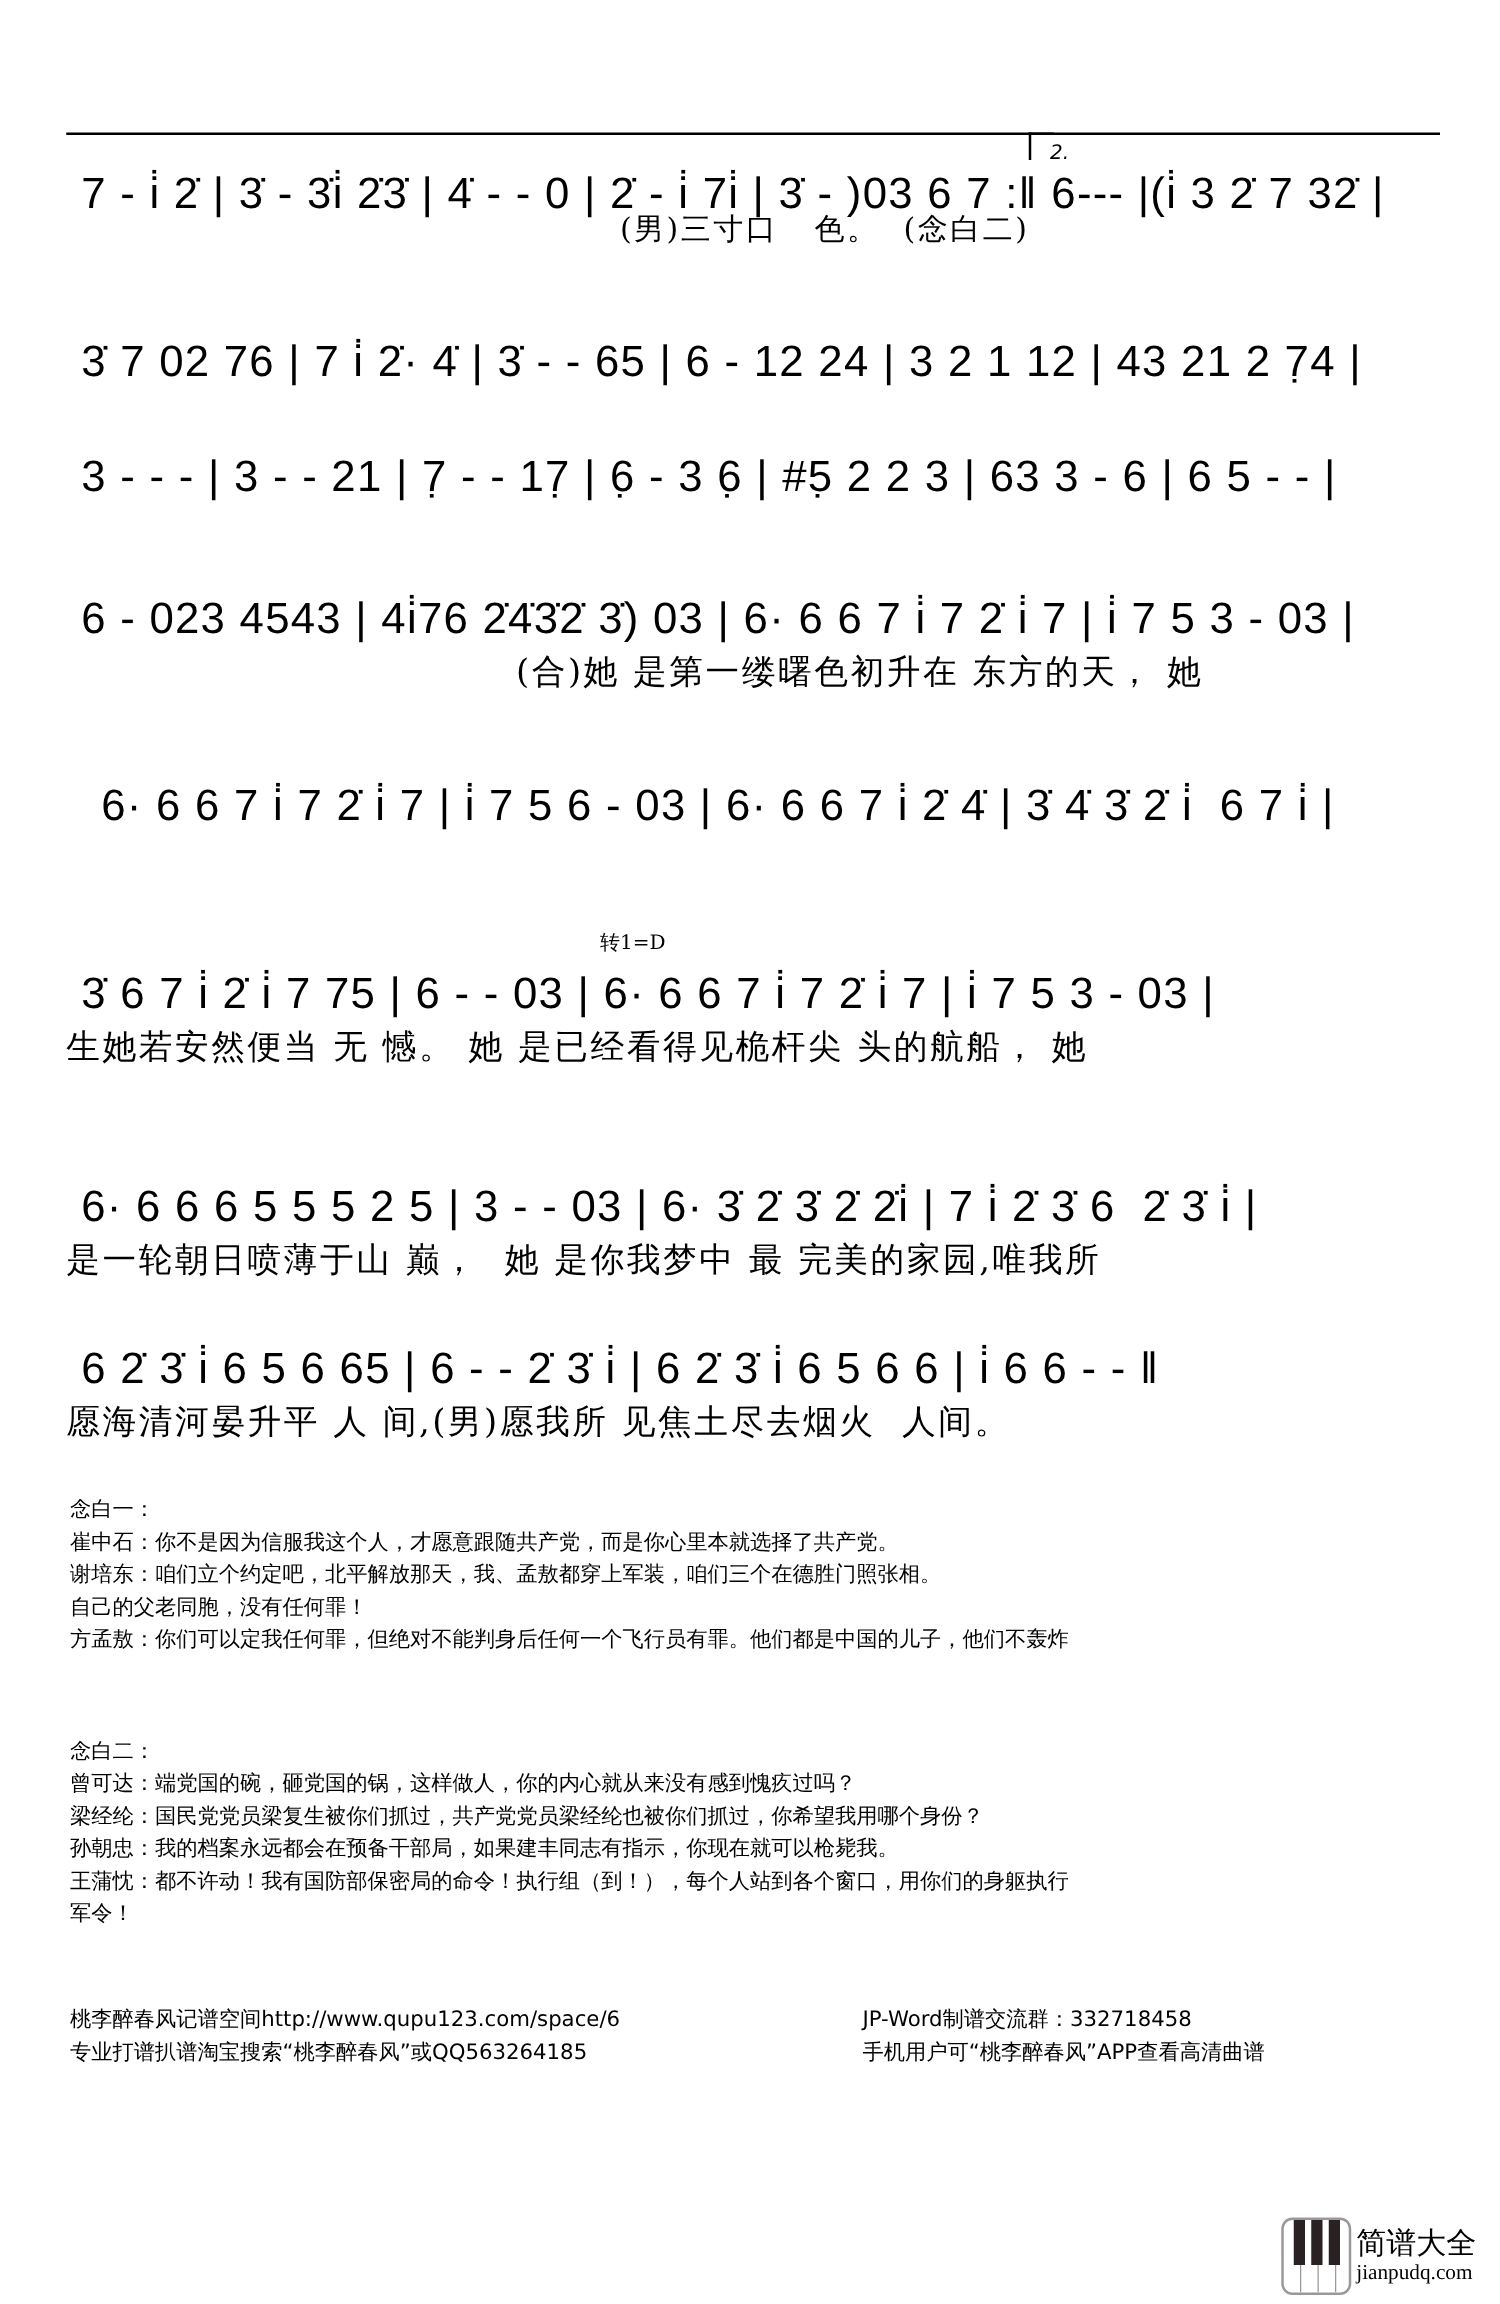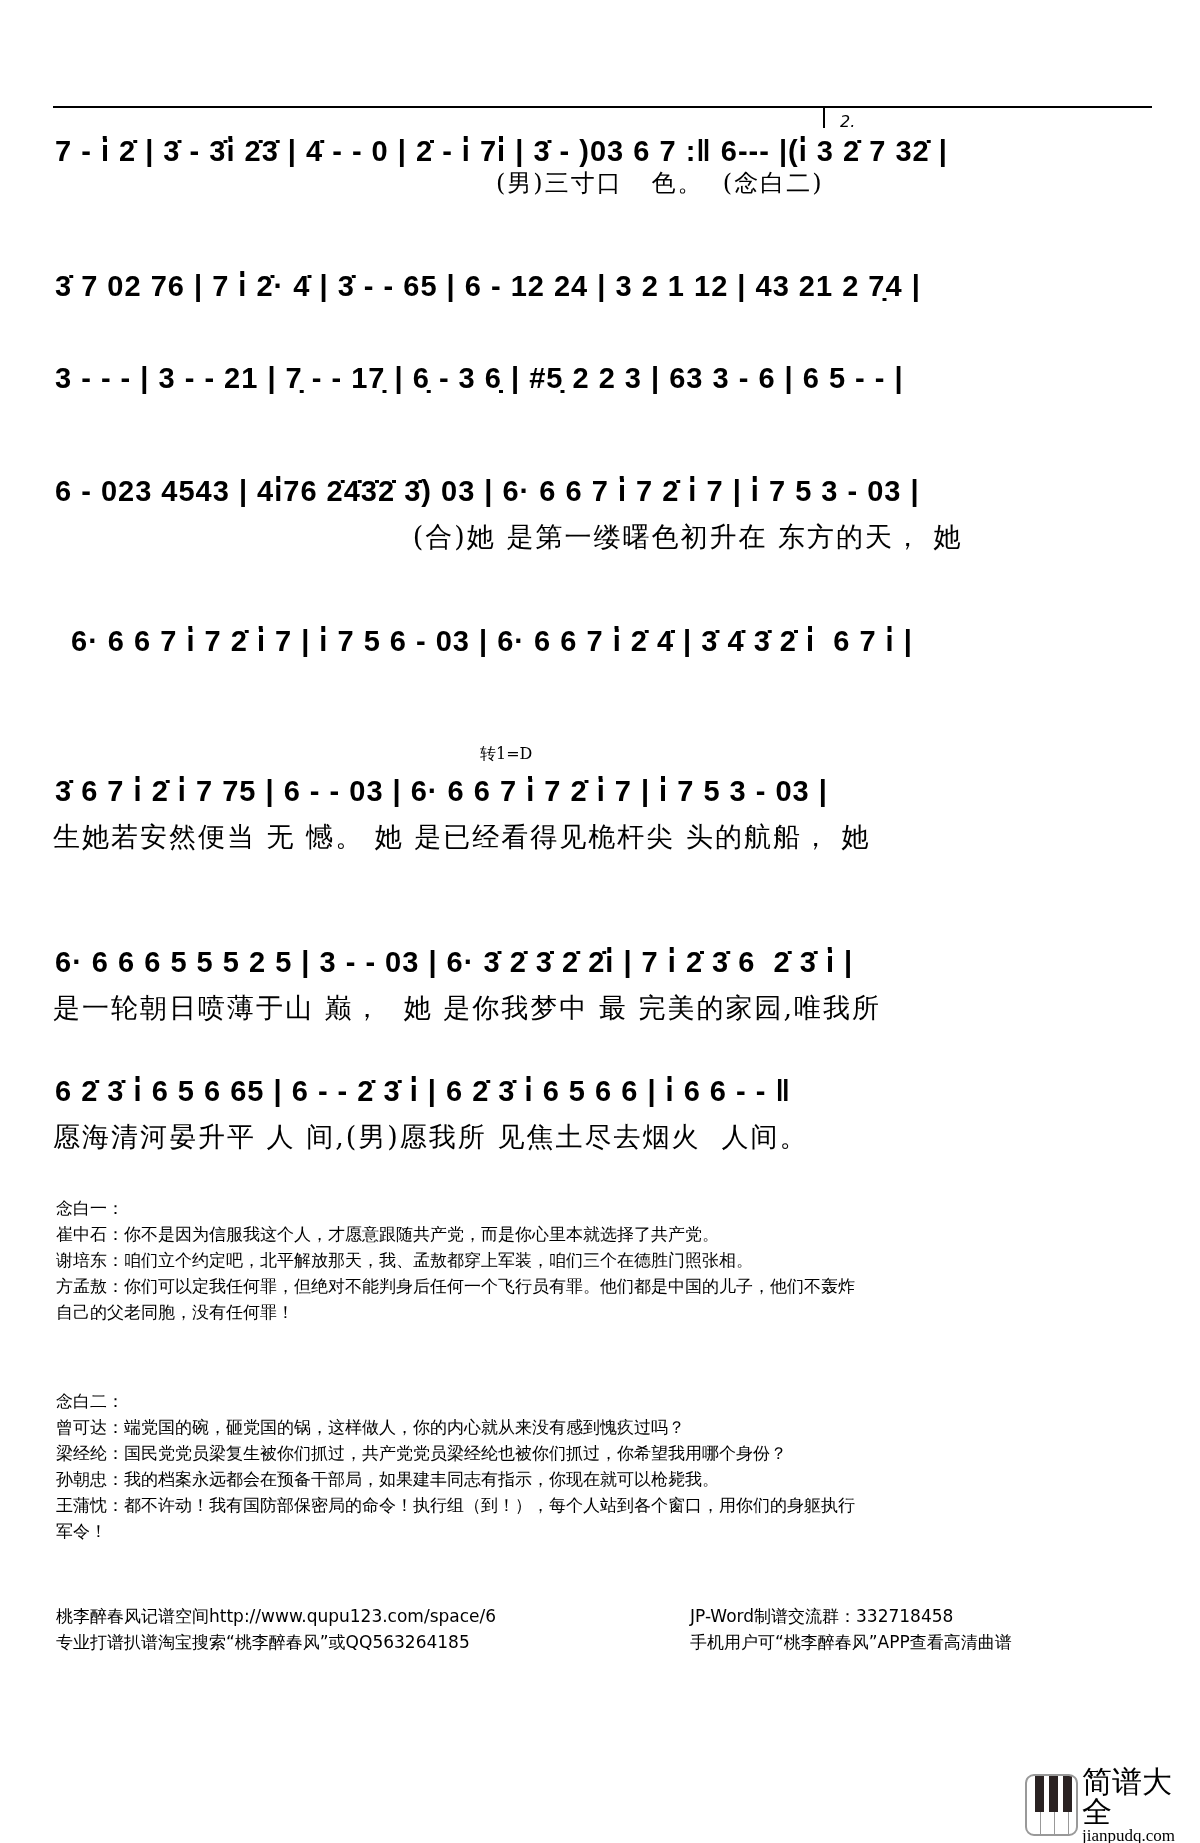--- a/index.html
+++ b/index.html
@@ -1,30 +1,30 @@
 <!DOCTYPE html>
 <html><head>
 <meta charset="utf-8">
 <style>
   html,body{margin:0;padding:0;background:#fff;}
   body{width:1200px;height:1843px;position:relative;font-family:"DejaVu Sans",sans-serif;color:#000;overflow:hidden;}
   .topline{position:absolute;left:53px;top:106px;height:2px;background:#000;}
   .volta{position:absolute;border-top:2px solid #000;border-left:2px solid #000;}
   .row{position:absolute;left:53px;width:1097px;}
-  .notes{position:absolute;left:2px;font-family:"Liberation Sans","DejaVu Sans",sans-serif;font-weight:bold;font-size:29px;letter-spacing:1px;white-space:pre;}
+  .notes{position:absolute;left:12px;font-family:"Liberation Sans","DejaVu Sans",sans-serif;font-weight:normal;font-size:35px;letter-spacing:1px;white-space:pre;}
   .lyrics{position:absolute;left:0;font-family:"DejaVu Serif",serif;font-size:27px;white-space:pre;letter-spacing:2px;}
   .mod{position:absolute;font-family:"DejaVu Serif",serif;font-size:16px;}
   .text-block{position:absolute;left:56px;font-family:"DejaVu Serif",serif;font-size:17px;line-height:26px;}
   .footer{position:absolute;font-family:"DejaVu Sans",sans-serif;font-size:17px;line-height:26px;}
   .logo{position:absolute;left:1025px;top:1775px;width:170px;height:60px;display:flex;align-items:center;}
   .keys{width:52px;height:58px;border:2px solid #999;border-radius:9px;position:relative;overflow:hidden;background:#fff;}
   .keys span{position:absolute;top:0;width:9px;height:36px;background:#2a2222;}
   .keys i{position:absolute;top:36px;width:1px;height:22px;background:#999;}
   .logo-text{margin-left:4px;line-height:1;}
-  .logo-title{font-size:30px;font-family:Liberation Sans, sans-serif;}
+  .logo-title{font-size:24px;font-family:Liberation Mono, monospace;}
   .logo-url{font-size:17px;font-family:Liberation Serif, serif;}
 </style>
 </head>
 <body>
 
 <div class="topline" style="width:790px;"></div>
 <div class="volta" style="left:823px;top:106px;width:327px;height:20px;"></div>
 <div style="position:absolute;left:840px;top:112px;font-style:italic;font-size:16px;font-family:'DejaVu Sans',sans-serif;">2.</div>
 
 <div class="row" style="top:135px;height:80px;">
@@ -63,22 +63,22 @@
 
 <div class="row" style="top:1075px;height:80px;">
   <div class="notes" style="top:0;">6 2̇ 3̇ i̇ 6 5 6 65 | 6 - - 2̇ 3̇ i̇ | 6 2̇ 3̇ i̇ 6 5 6 6 | i̇ 6 6 - - ‖</div>
   <div class="lyrics" style="top:44px;">愿海清河晏升平 人 间,(男)愿我所 见焦土尽去烟火  人间。</div>
 </div>
 
 <div class="text-block" style="top:1195px;width:1090px;">
   <div>念白一：</div>
   <div>崔中石：你不是因为信服我这个人，才愿意跟随共产党，而是你心里本就选择了共产党。</div>
   <div>谢培东：咱们立个约定吧，北平解放那天，我、孟敖都穿上军装，咱们三个在德胜门照张相。</div>
+  <div>自己的父老同胞，没有任何罪！</div>
   <div>方孟敖：你们可以定我任何罪，但绝对不能判身后任何一个飞行员有罪。他们都是中国的儿子，他们不轰炸</div>
-  <div>自己的父老同胞，没有任何罪！</div>
 </div>
 
 <div class="text-block" style="top:1388px;width:1090px;">
   <div>念白二：</div>
   <div>曾可达：端党国的碗，砸党国的锅，这样做人，你的内心就从来没有感到愧疚过吗？</div>
   <div>梁经纶：国民党党员梁复生被你们抓过，共产党党员梁经纶也被你们抓过，你希望我用哪个身份？</div>
   <div>孙朝忠：我的档案永远都会在预备干部局，如果建丰同志有指示，你现在就可以枪毙我。</div>
   <div>王蒲忱：都不许动！我有国防部保密局的命令！执行组（到！），每个人站到各个窗口，用你们的身躯执行</div>
   <div>军令！</div>
 </div>

